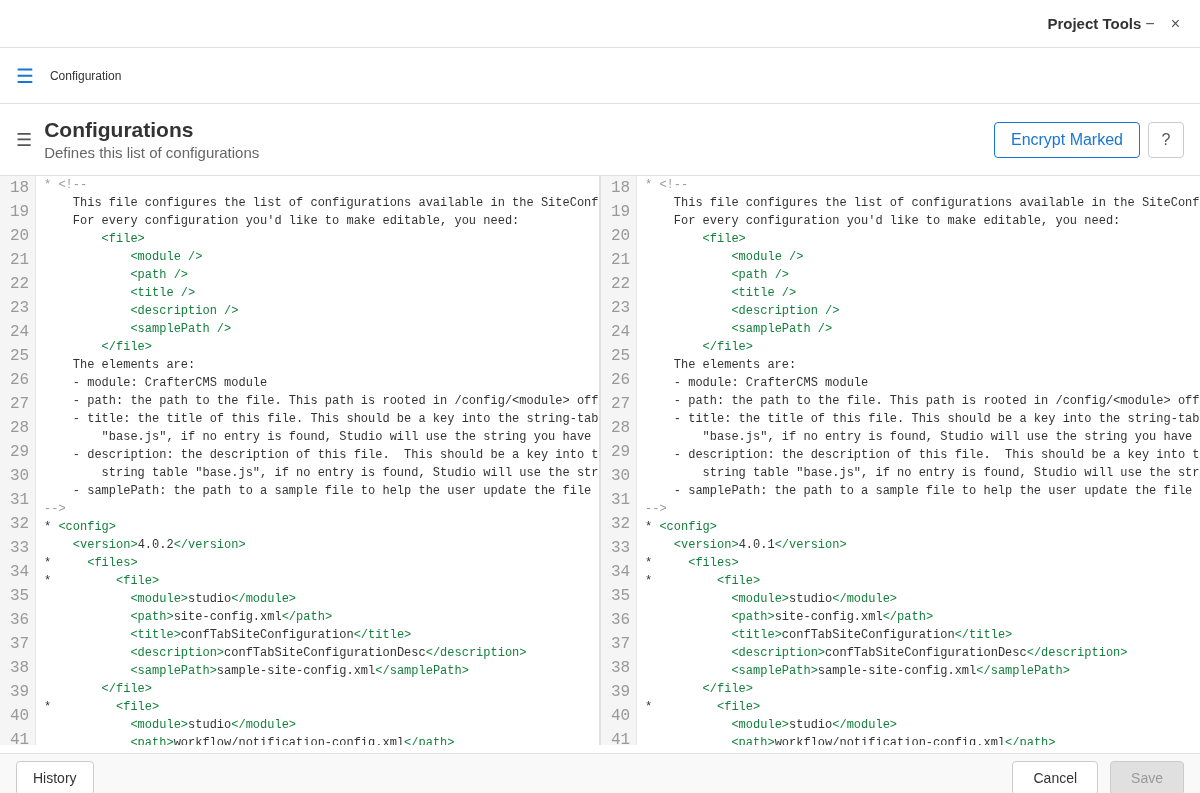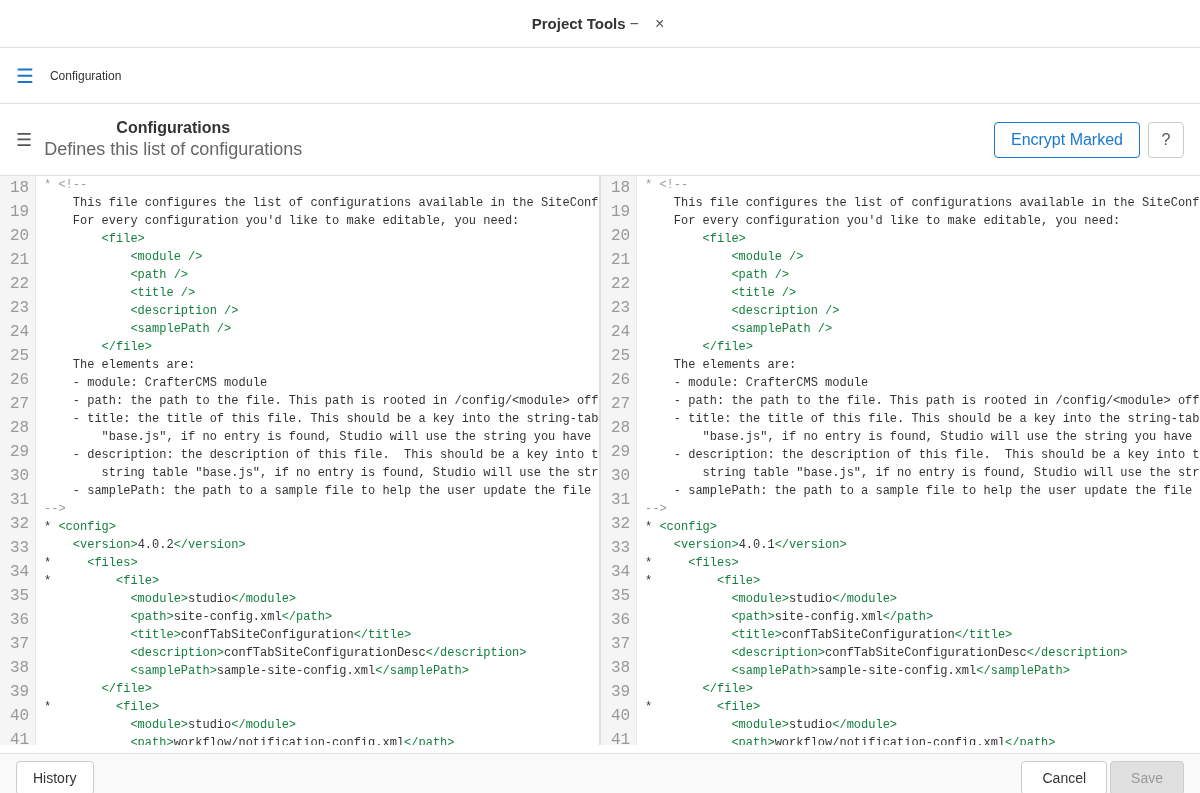--- a/index.html
+++ b/index.html
@@ -1,19 +1,19 @@
 <!DOCTYPE html>
 <html><head>
   <meta charset="utf-8">
   <style>
     * { box-sizing: border-box; margin: 0; padding: 0; }
     body { font-family: -apple-system, BlinkMacSystemFont, 'Segoe UI', sans-serif; background: #fff; width: 1200px; height: 793px; overflow: hidden; }
 
     .title-bar {
-      display: flex; align-items: center; justify-content: center;
+      display: flex; align-items: center; justify-content: flex-end;
       padding: 8px 16px; border-bottom: 1px solid #e0e0e0; background: #fff;
       height: 48px;
     }
     .title-bar-left { display: flex; align-items: center; gap: 8px; }
     .title-bar-title { font-size: 15px; font-weight: 600; color: #333; }
     .title-bar-controls { display: flex; gap: 8px; }
     .title-bar-btn { background: none; border: none; cursor: pointer; color: #555; font-size: 16px; padding: 4px; }
 
     .app-header {
       display: flex; align-items: center; padding: 8px 16px;
@@ -22,22 +22,22 @@
     .hamburger-icon { color: #1976d2; margin-right: 16px; cursor: pointer; font-size: 20px; }
     .app-title { font-size: 12px; font-weight: 500; color: #333; }
 
     .config-header {
       display: flex; align-items: center; justify-content: space-between;
       padding: 12px 16px; border-bottom: 1px solid #e0e0e0; background: #fff; height: 72px;
     }
     .config-header-left { display: flex; align-items: center; gap: 12px; }
     .config-menu-icon { color: #555; cursor: pointer; font-size: 18px; }
     .config-title-block {}
-    .config-title { font-size: 16px; font-weight: 600; color: #333; text-align: center; }
-    .config-subtitle { font-size: 18px; color: #666; margin-top: 2px; }
+    .config-title { font-size: 21px; font-weight: 600; color: #333; }
+    .config-subtitle { font-size: 15px; color: #666; margin-top: 2px; }
     .config-header-right { display: flex; align-items: center; gap: 8px; }
 
     .btn-encrypt {
       padding: 8px 16px; background: #fff; border: 1px solid #1976d2;
       color: #1976d2; font-size: 16px; cursor: pointer; border-radius: 4px;
       font-weight: 500;
     }
     .btn-help {
       width: 36px; height: 36px; background: #fff; border: 1px solid #ccc;
       color: #555; font-size: 16px; cursor: pointer; border-radius: 4px;
@@ -74,21 +74,21 @@
     .code-tag { color: #15803d; }
 
     .footer {
       display: flex; align-items: center; justify-content: space-between;
       padding: 8px 16px; border-top: 1px solid #e0e0e0; height: 48px; background: #f9f9f9; margin-top: 8px;
     }
     .btn-history {
       padding: 8px 16px; background: #fff; border: 1px solid #ccc;
       color: #333; font-size: 14px; cursor: pointer; border-radius: 4px;
     }
-    .footer-right { display: flex; gap: 3px; }
+    .footer-right { display: flex; gap: 12px; }
     .btn-cancel {
       padding: 8px 20px; background: #fff; border: 1px solid #ccc;
       color: #333; font-size: 14px; cursor: pointer; border-radius: 4px;
     }
     .btn-save {
       padding: 8px 20px; background: #e0e0e0; border: 1px solid #ccc;
       color: #999; font-size: 14px; cursor: not-allowed; border-radius: 4px;
     }
 
     .divider { width: 1px; background: #e0e0e0; }

